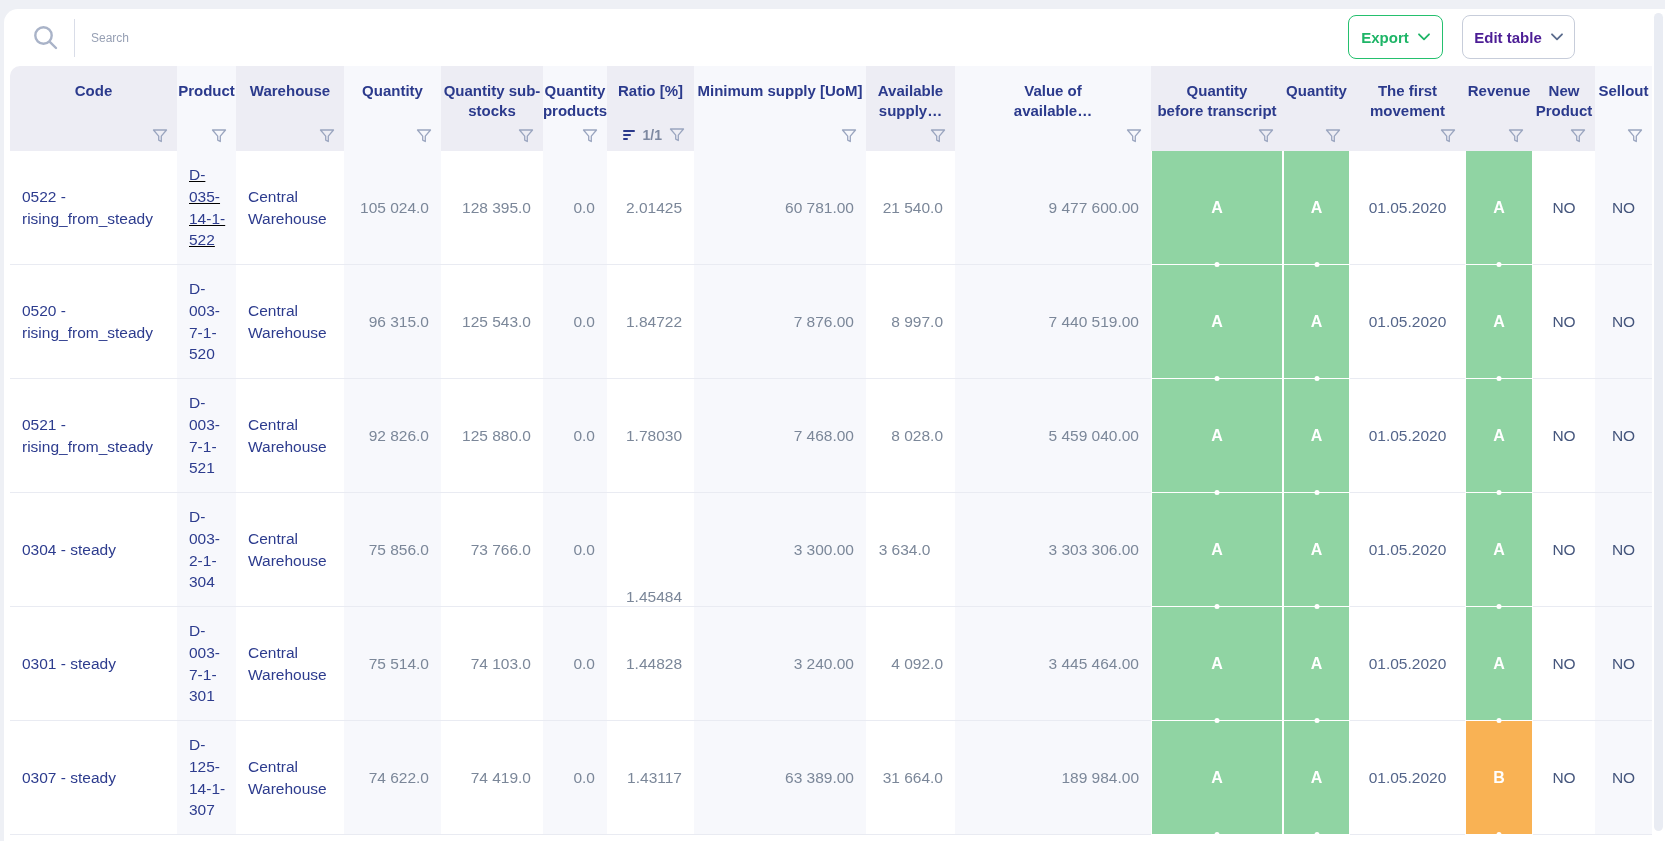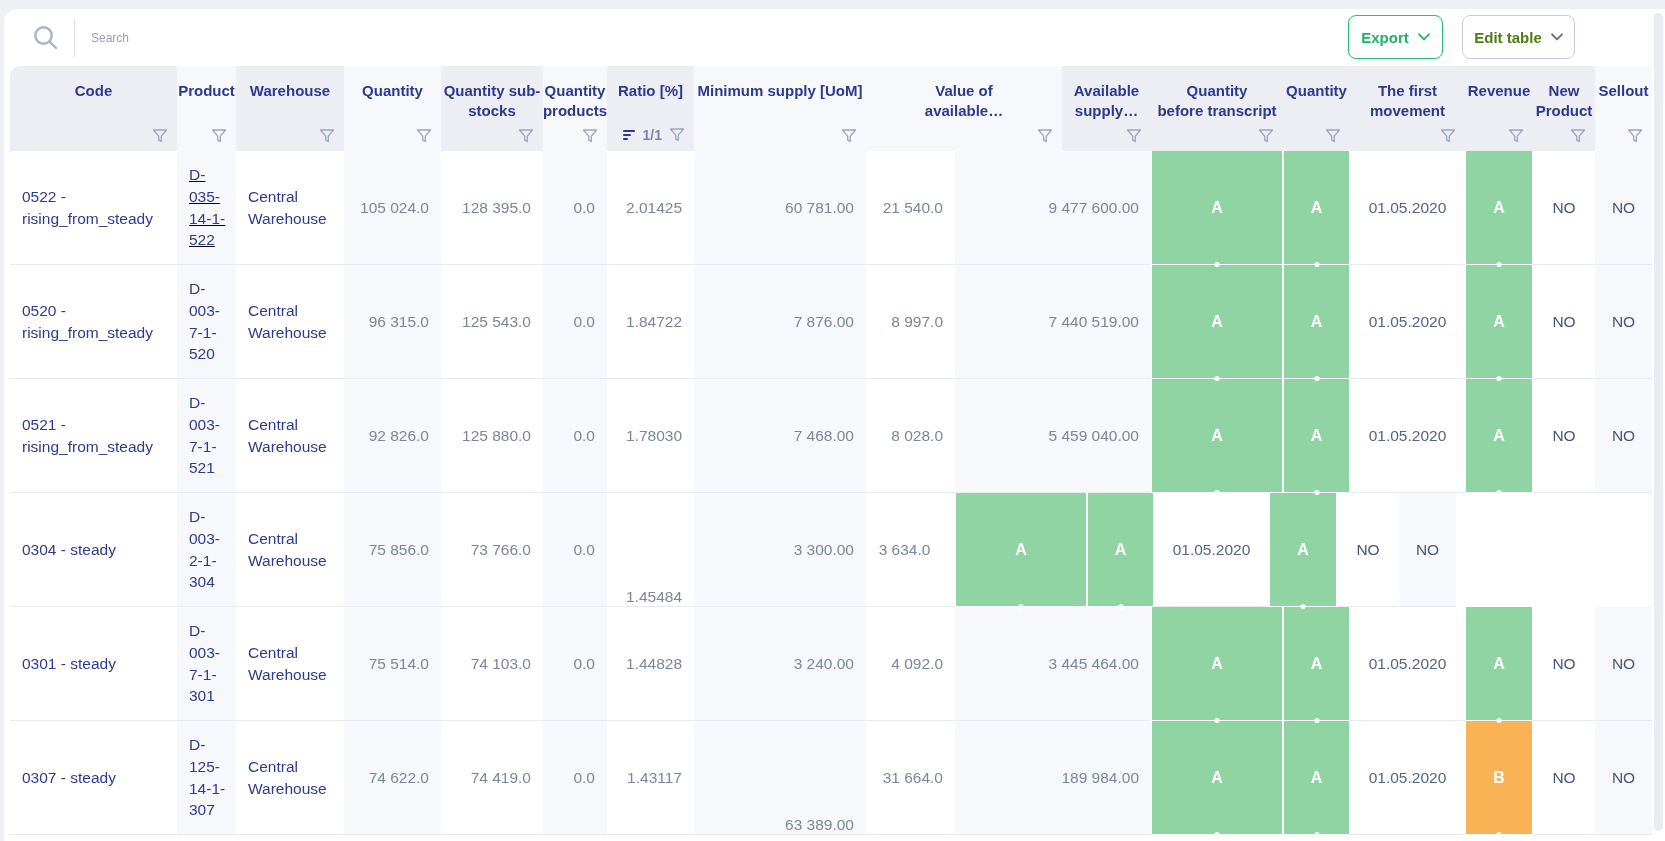--- a/index.html
+++ b/index.html
@@ -8,21 +8,21 @@
   .card { position:absolute; left:4px; top:9px; right:0; bottom:0; background:#fff; border-radius:14px 0 0 0; }
 
   
   .toolbar { position:relative; height:57px; display:flex; align-items:center; padding-left:26px; }
   .search-icon-wrap { width:30px; height:30px; display:flex; align-items:center; justify-content:center; }
   .toolbar-divider { width:1px; height:38px; background:#d9dde8; margin:0 16px 0 14px; }
   .search-input { border:none; outline:none; font-family:"Liberation Sans",sans-serif; font-size:12px; color:#3c4a66; width:520px; background:transparent; }
   .search-input::placeholder { color:#97a0b4; }
   .btn { position:absolute; top:6px; height:44px; display:flex; align-items:center; justify-content:center; gap:9px; background:#fff; border-radius:8px; font-family:"Liberation Sans",sans-serif; font-size:15px; font-weight:bold; cursor:pointer; }
   .btn-export { right:222px; width:95px; border:1.5px solid #24c06e; color:#1eb567; }
-  .btn-edit { right:90px; width:113px; border:1px solid #c7cdda; color:#4d7c0f; }
+  .btn-edit { right:90px; width:113px; border:1px solid #c7cdda; color:#4c1d95; }
 
   
   .tbl { margin-left:6px; width:1642px; }
   .thead { display:flex; background:#ededf4; border-radius:10px 10px 0 0; height:85px; }
   .th { display:flex; flex-direction:column; align-items:center; padding-top:15px; position:relative; }
   .th-label { font-size:15px; font-weight:bold; color:#2b3a8c; text-align:center; line-height:1.35; white-space:pre-line; }
   .th-foot { margin-top:auto; align-self:stretch; display:flex; align-items:center; justify-content:flex-end; gap:7px; padding:0 9px 8px 0; }
   .sort-state { font-size:14px; font-weight:bold; color:#7d88a0; }
   .filter-btn { display:flex; cursor:pointer; }
 
@@ -159,34 +159,34 @@
         <div class="th shaded" style="width: 172px;">
           <div class="th-label">Minimum supply [UoM]</div>
           <div class="th-foot">
             <span class="filter-btn">
               <svg width="16" height="14" viewBox="0 0 16 14">
                 <path d="M1.5 1h13l-5.2 6.2v5.3l-2.6-1.4V7.2L1.5 1z" fill="none" stroke="#9aa5bf" stroke-width="1.3" stroke-linejoin="round"></path>
               </svg>
             </span>
           </div>
         </div>
+        <div class="th" style="width: 89px;">
+          <div class="th-label">Available
+supply…</div>
+          <div class="th-foot">
+            <span class="filter-btn">
+              <svg width="16" height="14" viewBox="0 0 16 14">
+                <path d="M1.5 1h13l-5.2 6.2v5.3l-2.6-1.4V7.2L1.5 1z" fill="none" stroke="#9aa5bf" stroke-width="1.3" stroke-linejoin="round"></path>
+              </svg>
+            </span>
+          </div>
+        </div>
         <div class="th shaded" style="width: 196px;">
           <div class="th-label">Value of
 available…</div>
-          <div class="th-foot">
-            <span class="filter-btn">
-              <svg width="16" height="14" viewBox="0 0 16 14">
-                <path d="M1.5 1h13l-5.2 6.2v5.3l-2.6-1.4V7.2L1.5 1z" fill="none" stroke="#9aa5bf" stroke-width="1.3" stroke-linejoin="round"></path>
-              </svg>
-            </span>
-          </div>
-        </div>
-        <div class="th" style="width: 89px;">
-          <div class="th-label">Available
-supply…</div>
           <div class="th-foot">
             <span class="filter-btn">
               <svg width="16" height="14" viewBox="0 0 16 14">
                 <path d="M1.5 1h13l-5.2 6.2v5.3l-2.6-1.4V7.2L1.5 1z" fill="none" stroke="#9aa5bf" stroke-width="1.3" stroke-linejoin="round"></path>
               </svg>
             </span>
           </div>
         </div>
         <div class="th" style="width: 132px;">
           <div class="th-label">Quantity
@@ -424,20 +424,23 @@
           </div>
           <div class="td a-right" style="width: 87px; align-items: flex-end;">
             <span class="c-num wrap-tight">1.45484</span>
           </div>
           <div class="td a-right shaded" style="width: 172px;">
             <span class="c-num wrap-tight">3 300.00</span>
           </div>
           <div class="td a-right" style="width: 89px; justify-content: center;">
             <span class="c-num wrap-tight">3 634.0</span>
           </div>
+          <div class="td a-right shaded" style="width: 196px;">
+            <span class="c-num wrap-tight">3 303 306.00</span>
+          </div>
           <div class="td grade-cell" style="width: 132px;">
             <div class="grade" style="background: rgb(144, 212, 163);">A</div>
           </div>
           <div class="td grade-cell" style="width: 67px;">
             <div class="grade" style="background: rgb(144, 212, 163);">A</div>
           </div>
           <div class="td a-center" style="width: 115px;">
             <span class="c-date wrap-tight">01.05.2020</span>
           </div>
           <div class="td grade-cell" style="width: 68px;">
@@ -515,21 +518,21 @@
           </div>
           <div class="td a-right" style="width: 102px;">
             <span class="c-num wrap-tight">74 419.0</span>
           </div>
           <div class="td a-right shaded" style="width: 64px;">
             <span class="c-num wrap-tight">0.0</span>
           </div>
           <div class="td a-right" style="width: 87px;">
             <span class="c-num wrap-tight">1.43117</span>
           </div>
-          <div class="td a-right shaded" style="width: 172px; align-items: flex-end;">
+          <div class="td a-right shaded" style="width: 172px;">
             <span class="c-num wrap-tight">63 389.00</span>
           </div>
           <div class="td a-right" style="width: 89px;">
             <span class="c-num wrap-tight">31 664.0</span>
           </div>
           <div class="td a-right shaded" style="width: 196px;">
             <span class="c-num wrap-tight">189 984.00</span>
           </div>
           <div class="td grade-cell" style="width: 132px;">
             <div class="grade" style="background: rgb(144, 212, 163);">A</div>

